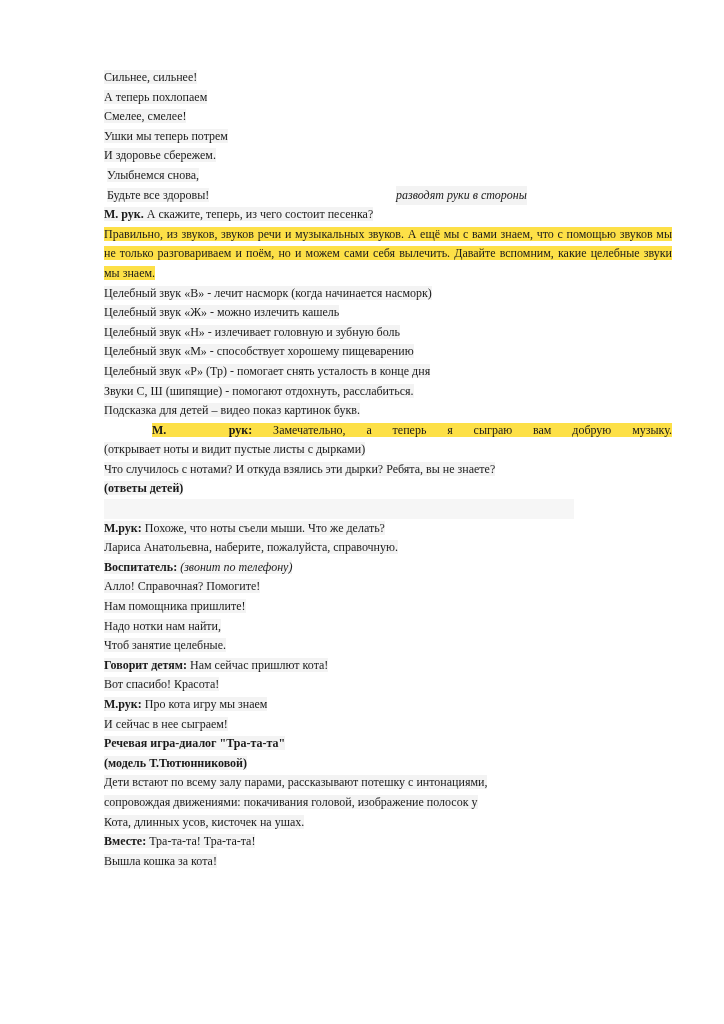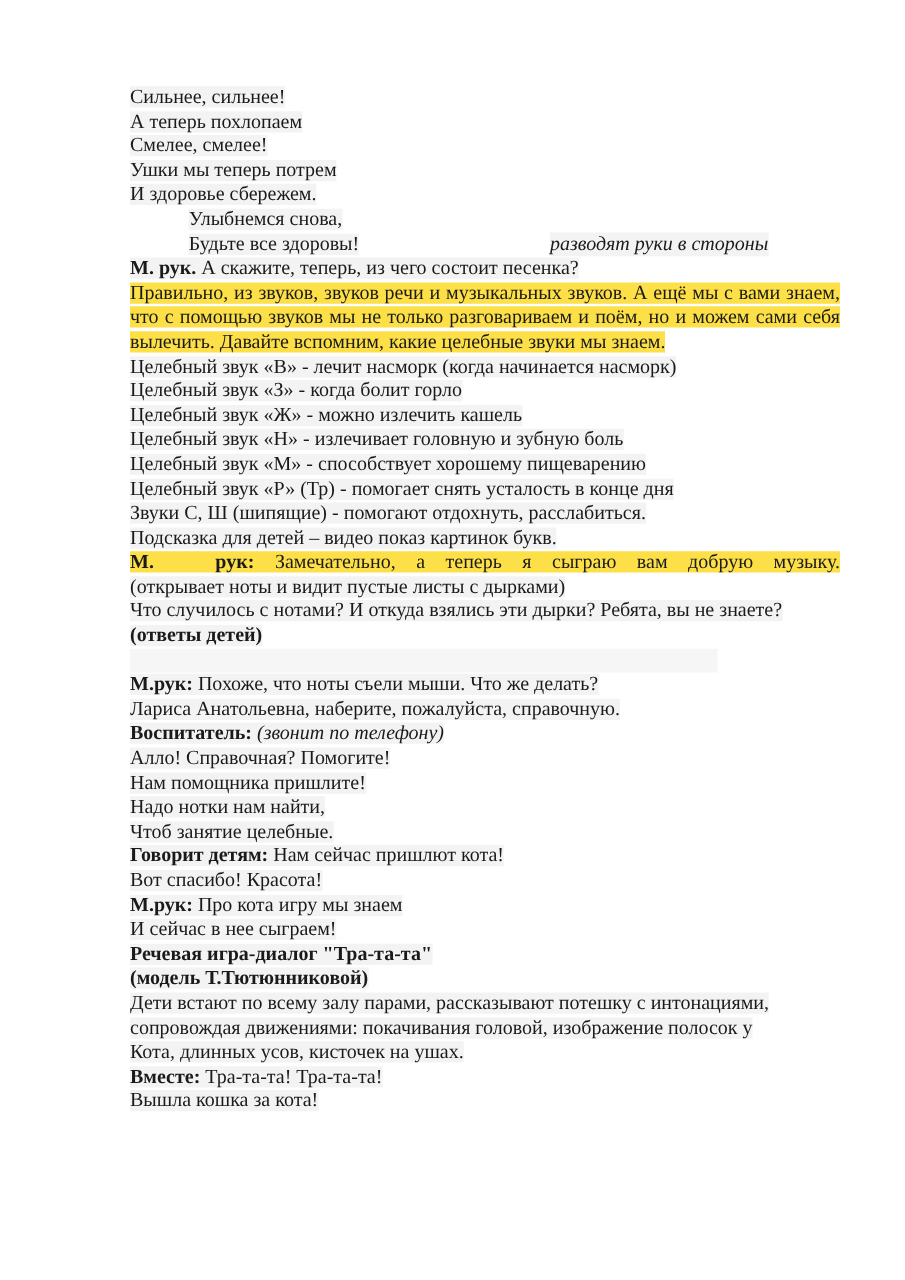--- a/index.html
+++ b/index.html
@@ -1,29 +1,29 @@
 <!DOCTYPE html>
 <html><head>
   <meta charset="utf-8">
   <style>
     html, body { margin: 0; padding: 0; background: #ffffff; }
     body { width: 724px; height: 1024px; position: relative; overflow: hidden; }
     .page {
       position: absolute; left: 104px; top: 68px; width: 568px;
       font-family: "Liberation Serif", "DejaVu Serif", serif;
-      font-size: 16px; line-height: 19.6px; color: #1a1a1a;
+      font-size: 12px; line-height: 19.6px; color: #1a1a1a;
     }
     .line { display: block; white-space: nowrap; }
     .line > .hl { background: #f3f3f3; }
     .just { white-space: normal; text-align: justify; text-align-last: left; }
     .just .hl { background: #fde047; }
-    .just-last-full { text-align-last: justify; }
+    .just-last-full { text-align-last: justify; margin-left: 48px; }
     .b { font-weight: bold; }
     .i { font-style: italic; }
-    .indent1 { padding-left: 3px; margin-left: 44px; }
+    .indent1 { padding-left: 3px; }
     .stage-note { position: absolute; left: 292px; font-family: Liberation Serif, serif; }
     .blank { height: 19.6px; display: block; }
     .blank .hl { display: inline-block; width: 470px; height: 19.6px; background: #f6f6f6; }
   </style>
 </head>
 <body>
 
 <div class="page">
 
   <div>
@@ -35,21 +35,20 @@
     <span class="line indent1"><span class="hl">Улыбнемся снова,</span></span>
     <span class="line indent1" style="position:relative"><span class="hl">Будьте все здоровы!</span><span class="hl i stage-note">разводят руки в стороны</span></span>
   </div>
 
   <span class="line"><span class="hl"><span class="b">М. рук.</span><span> А скажите, теперь, из чего состоит песенка?</span></span></span>
 
   <div class="just"><span class="hl">Правильно, из звуков, звуков речи и музыкальных звуков. А ещё мы с вами знаем, что с помощью звуков мы не только разговариваем и поём, но и можем сами себя вылечить. Давайте вспомним, какие целебные звуки мы знаем.</span></div>
 
   <div>
     <span class="line"><span class="hl">Целебный звук «В» - лечит насморк (когда начинается насморк)</span></span>
-    <span class="line"><span class="hl">Целебный звук «З» - когда болит горло</span></span>
     <span class="line"><span class="hl">Целебный звук «Ж» - можно излечить кашель</span></span>
     <span class="line"><span class="hl">Целебный звук «Н» - излечивает головную и зубную боль</span></span>
     <span class="line"><span class="hl">Целебный звук «М» - способствует хорошему пищеварению</span></span>
     <span class="line"><span class="hl">Целебный звук «Р» (Тр) - помогает снять усталость в конце дня</span></span>
     <span class="line"><span class="hl">Звуки С, Ш (шипящие) - помогают отдохнуть, расслабиться.</span></span>
     <span class="line"><span class="hl">Подсказка для детей – видео показ картинок букв.</span></span>
   </div>
 
   <div class="just just-last-full"><span class="hl"><span class="b" style="white-space:pre">М.   рук:</span><span> Замечательно, а теперь я сыграю вам добрую музыку.</span></span></div>
   <span class="line"><span class="hl">(открывает ноты и видит пустые листы с дырками)</span></span>

